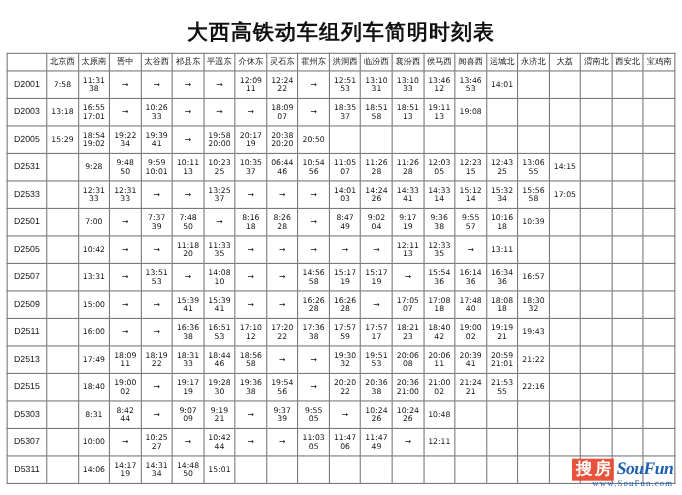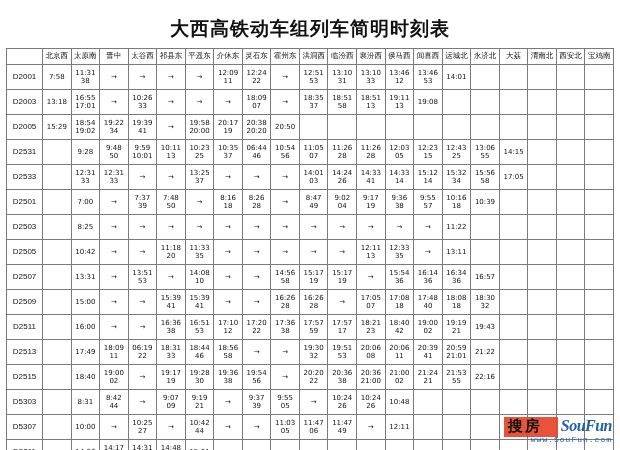--- a/index.html
+++ b/index.html
@@ -56,45 +56,45 @@
   #logo{
     position:absolute;
     right:8px;
     bottom:6px;
     text-align:right;
     pointer-events:none;
   }
   #logo .sf-cn{
     display:inline-block;
     background:#e8442b;
-    color:#000000;
+    color:#ffffff;
     font-size:15px;
     font-weight:bold;
-    padding:2px 16px 3px 4px;
+    padding:2px 0 3px 4px;
     line-height:1;
     letter-spacing:2px;
     font-family:"DejaVu Sans", sans-serif;
     opacity:.92;
   }
   #logo .sf-en{
     color:#1f5fb0;
     font-size:16px;
     font-style:italic;
     font-weight:bold;
     letter-spacing:-0.5px;
     margin-left:3px;
     font-family:"Liberation Serif", serif;
   }
   #logo .sf-url{
     display:block;
     color:#1f5fb0;
     font-size:8px;
     letter-spacing:1px;
     margin-top:-2px;
-    font-family:Liberation Mono, monospace;
+    font-family:Liberation Serif, serif;
   }
 </style>
 </head>
 <body>
 
 <div id="title">大西高铁动车组列车简明时刻表</div>
 
 <div id="tablewrap">
   <table>
     <colgroup id="cols">
@@ -333,43 +333,20 @@
 57</td>
           <td>10:16
 18</td>
           <td>10:39</td>
           <td></td>
           <td></td>
           <td></td>
           <td></td>
         </tr>
         <tr>
-          <td class="train">D2503</td>
-          <td></td>
-          <td>8:25</td>
-          <td>→</td>
-          <td>→</td>
-          <td>→</td>
-          <td>→</td>
-          <td>→</td>
-          <td>→</td>
-          <td>→</td>
-          <td>→</td>
-          <td>→</td>
-          <td>→</td>
-          <td>→</td>
-          <td>→</td>
-          <td>11:22</td>
-          <td></td>
-          <td></td>
-          <td></td>
-          <td></td>
-          <td></td>
-        </tr>
-        <tr>
           <td class="train">D2505</td>
           <td></td>
           <td>10:42</td>
           <td>→</td>
           <td>→</td>
           <td>11:18
 20</td>
           <td>11:33
 35</td>
           <td>→</td>
@@ -485,21 +462,21 @@
           <td></td>
           <td></td>
           <td></td>
         </tr>
         <tr>
           <td class="train">D2513</td>
           <td></td>
           <td>17:49</td>
           <td>18:09
 11</td>
-          <td>06:19
+          <td>18:19
 22</td>
           <td>18:31
 33</td>
           <td>18:44
 46</td>
           <td>18:56
 58</td>
           <td>→</td>
           <td>→</td>
           <td>19:30

